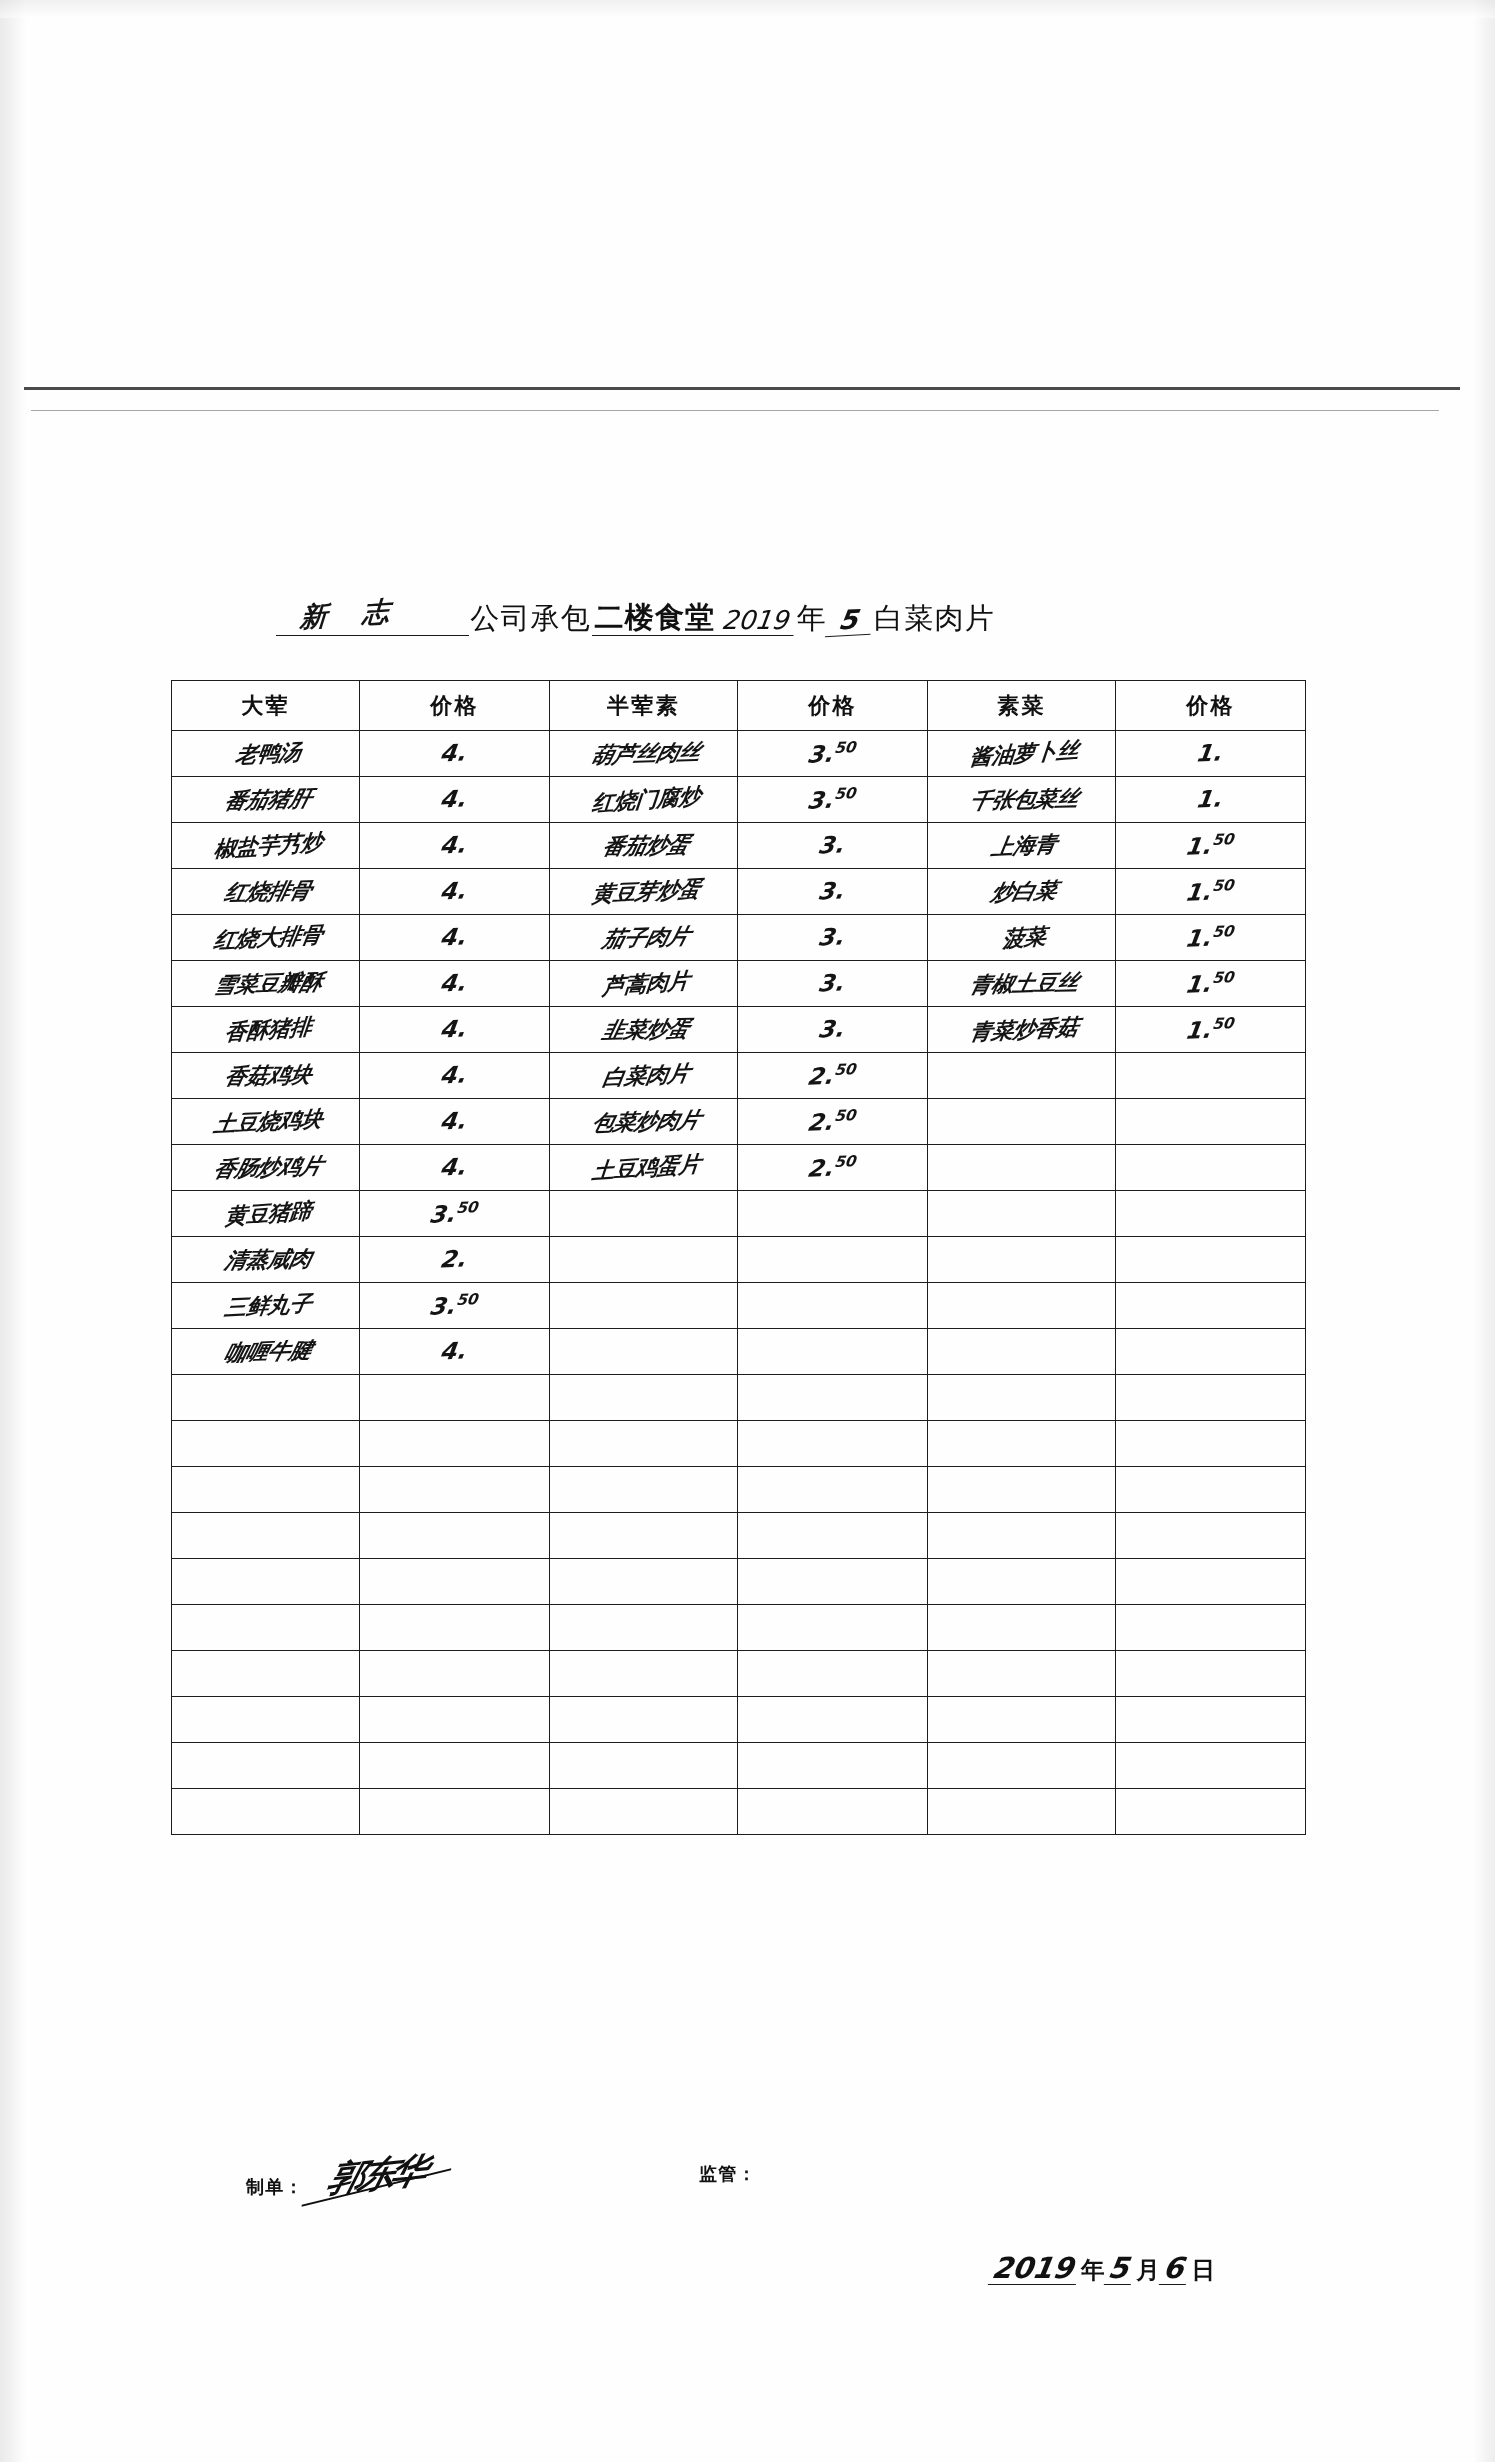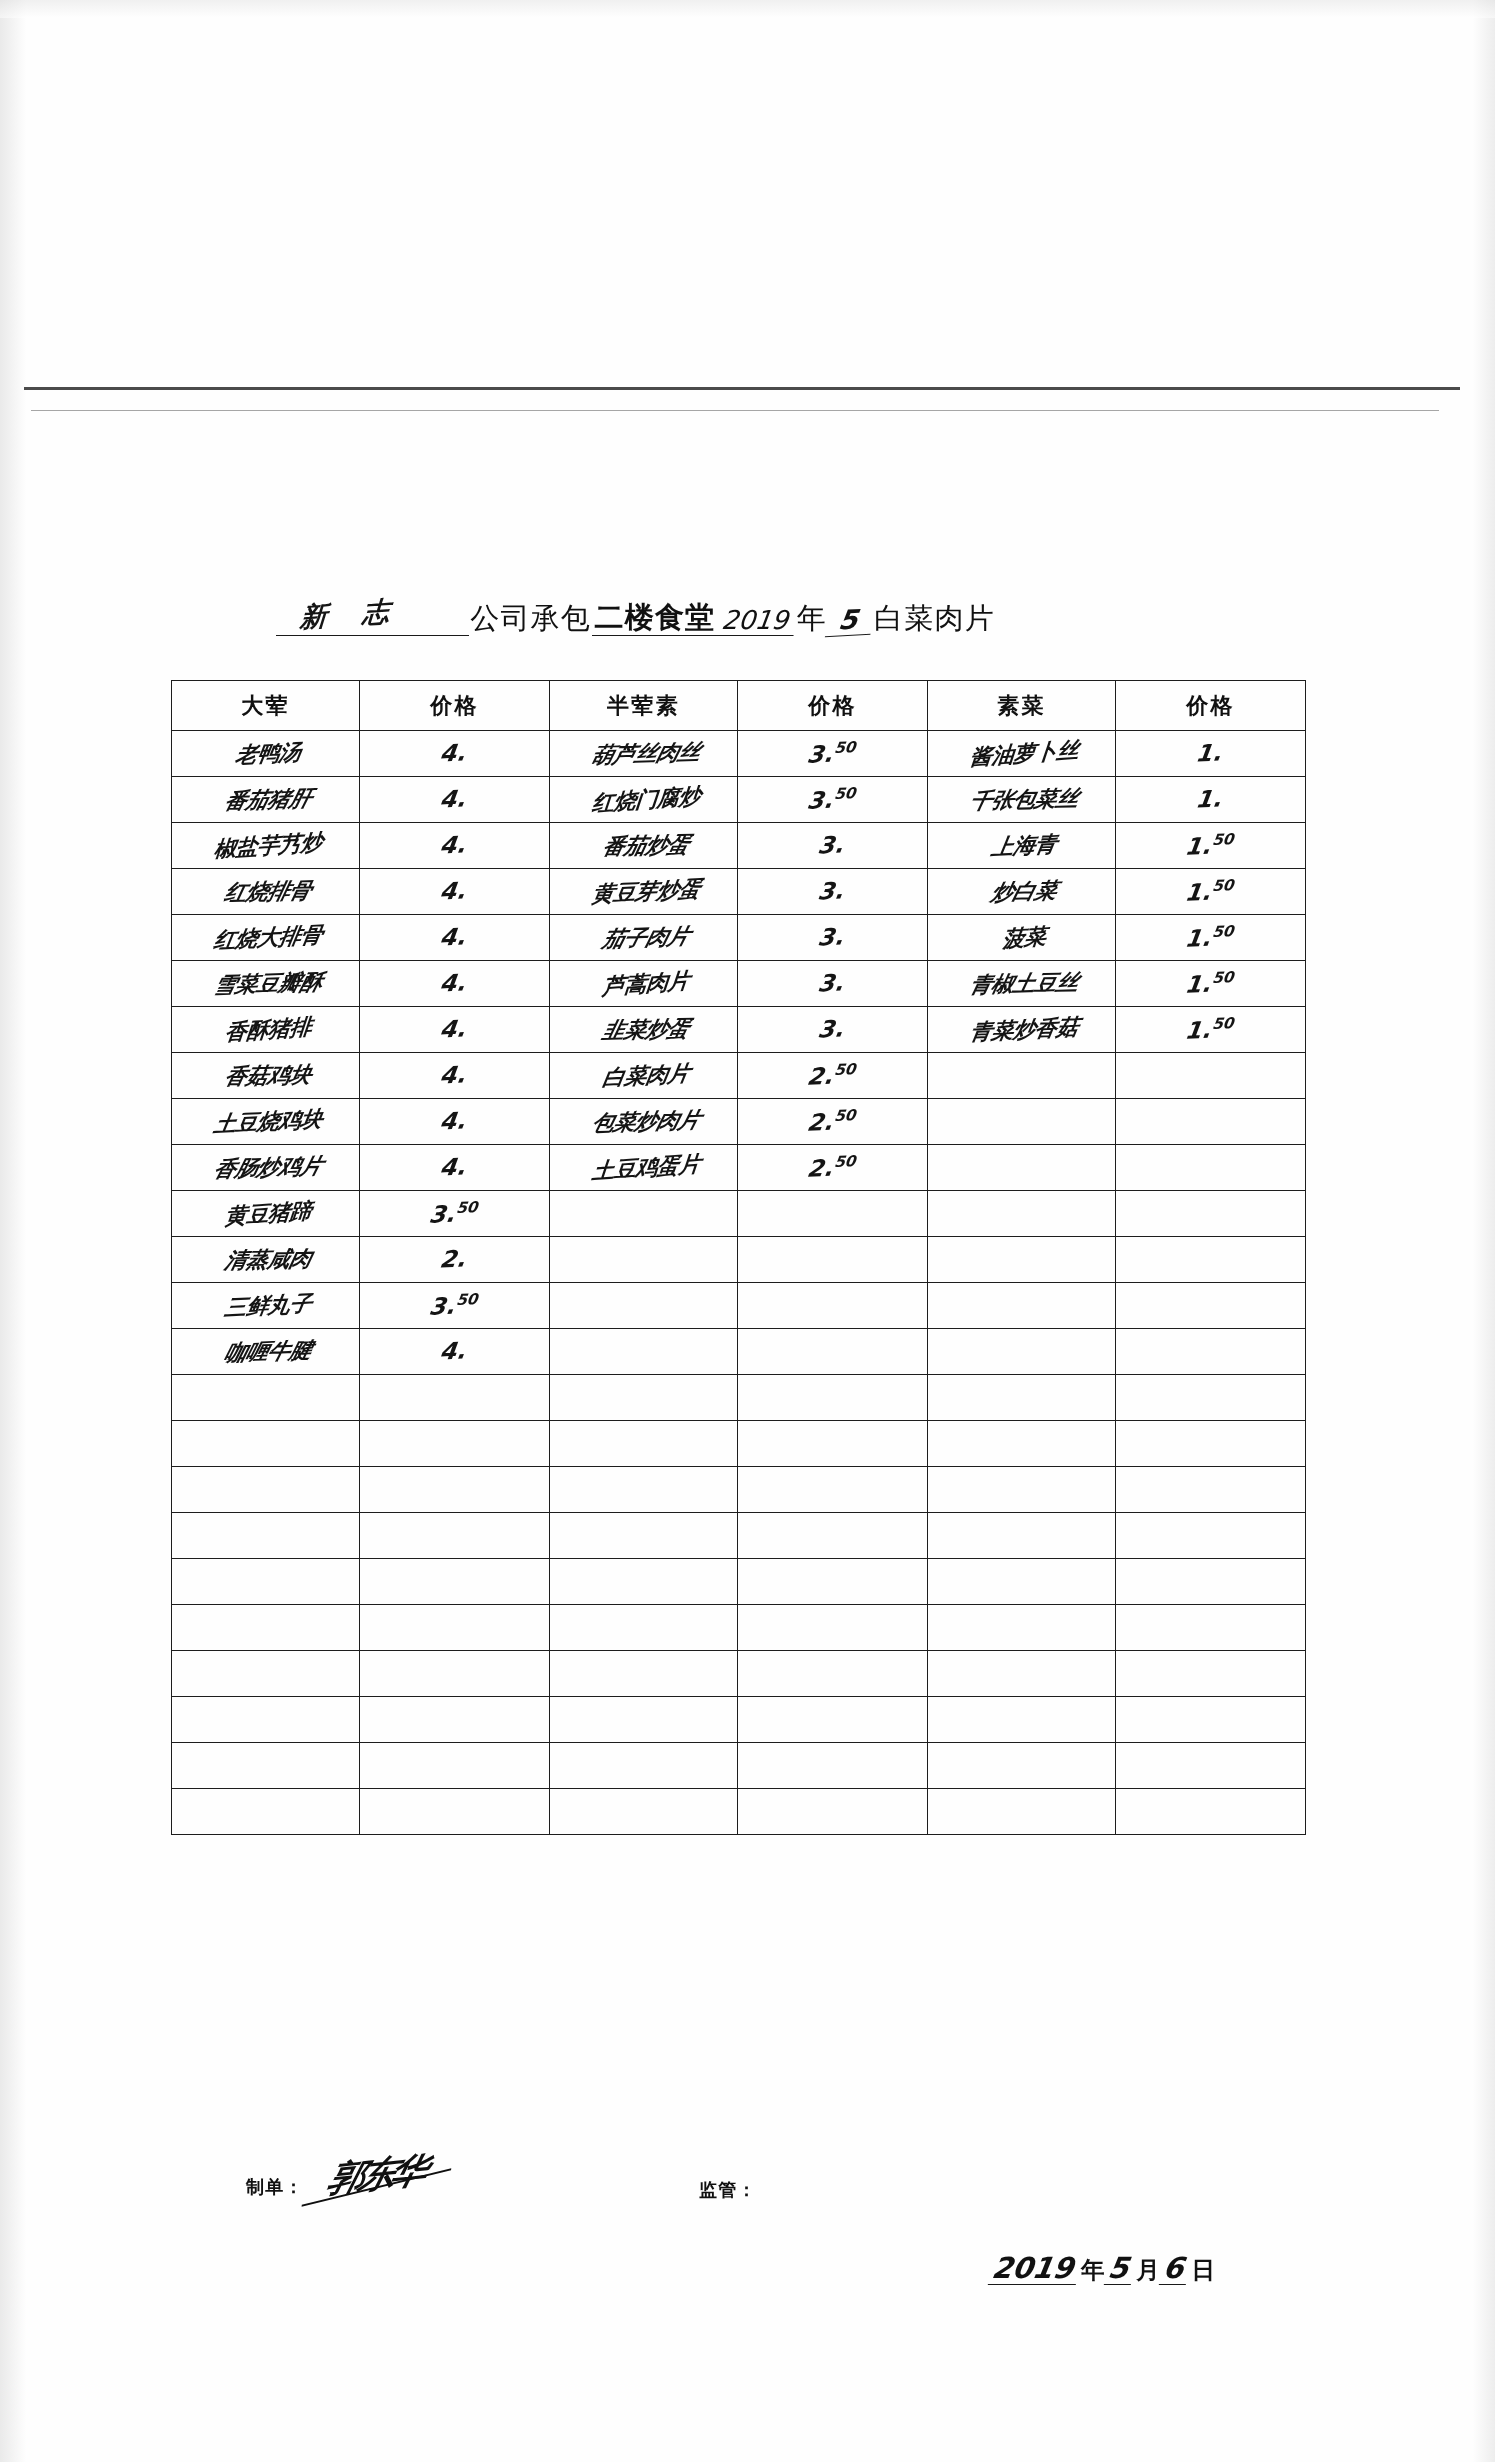--- a/index.html
+++ b/index.html
@@ -201,21 +201,21 @@
     width: 1137px;
     height: 70px;
   }
   .footer-label {
     position: absolute;
     font-size: 18px;
     font-weight: bold;
     letter-spacing: 1.2px;
   }
   .label-prepared { left: 75px; top: 15.2px; }
-  .label-supervisor { left: 528px; top: 18px; }
+  .label-supervisor { left: 528px; top: 2px; }
   .signature {
     position: absolute;
     left: 159px;
     top: -9.4px;
     font-family: "DejaVu Sans", sans-serif;
     font-size: 36px;
     font-style: italic;
     font-weight: bold;
     letter-spacing: -5.9px;
     transform: skewX(-20deg) rotate(-6deg);

